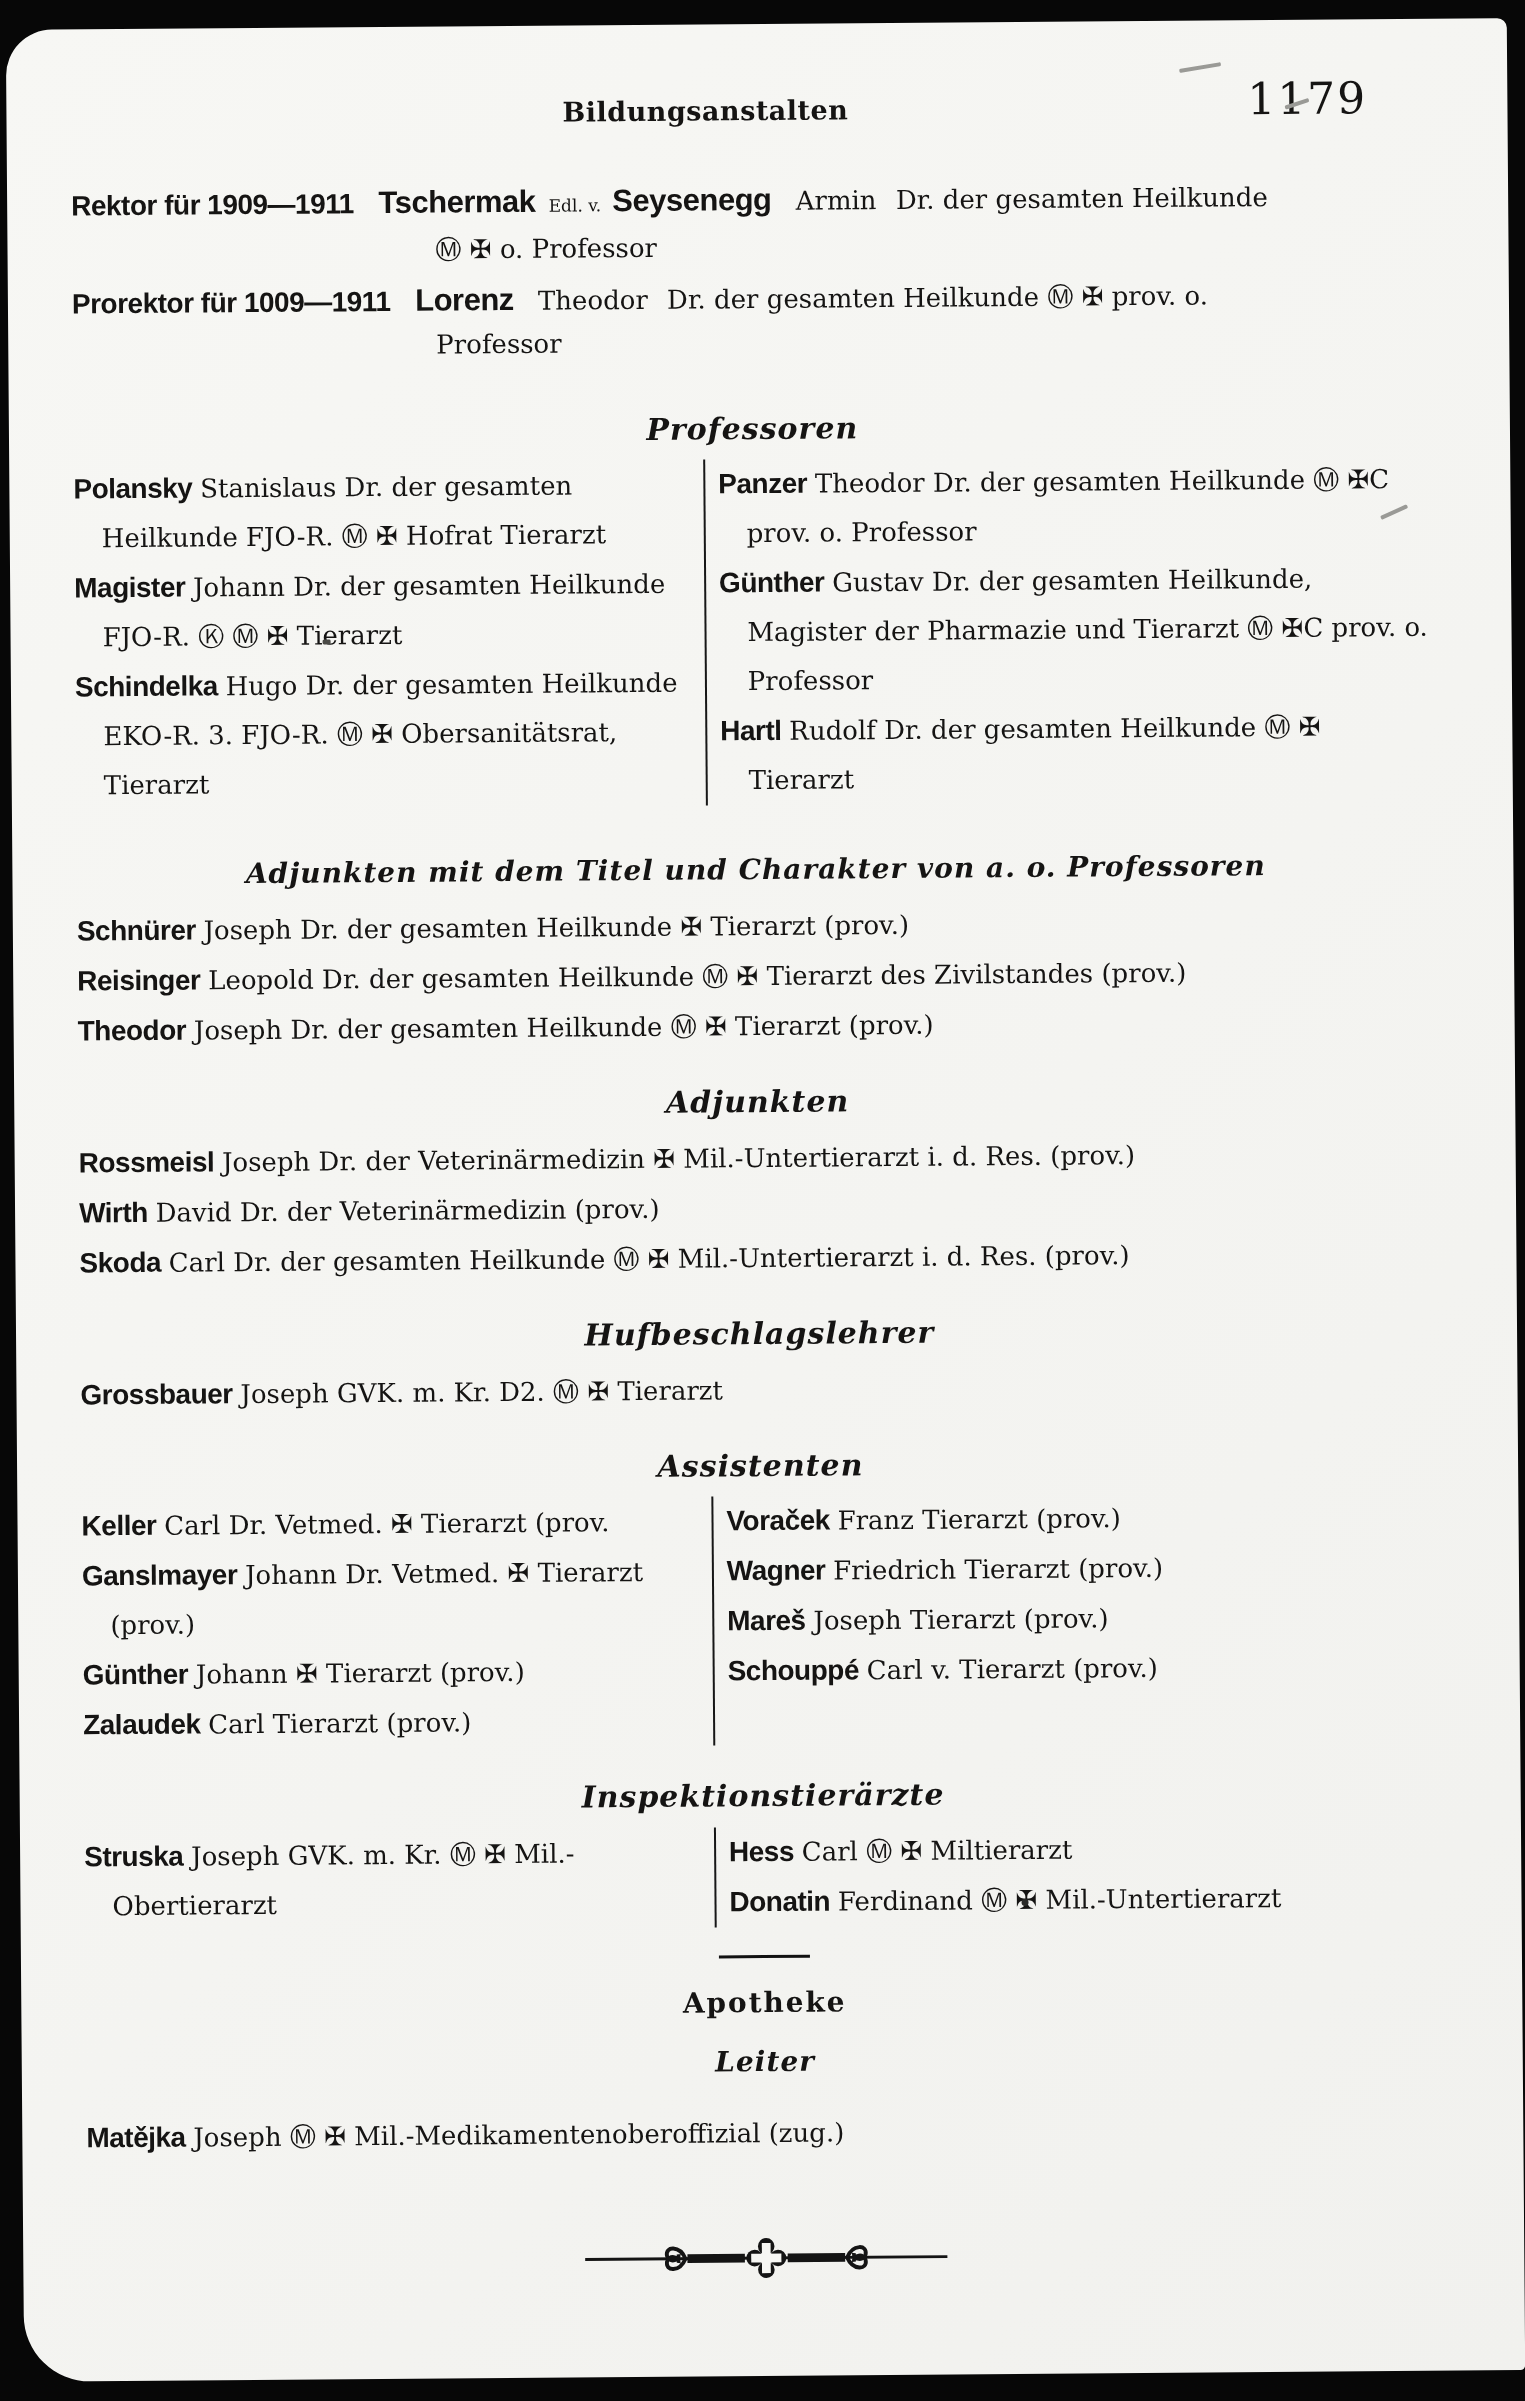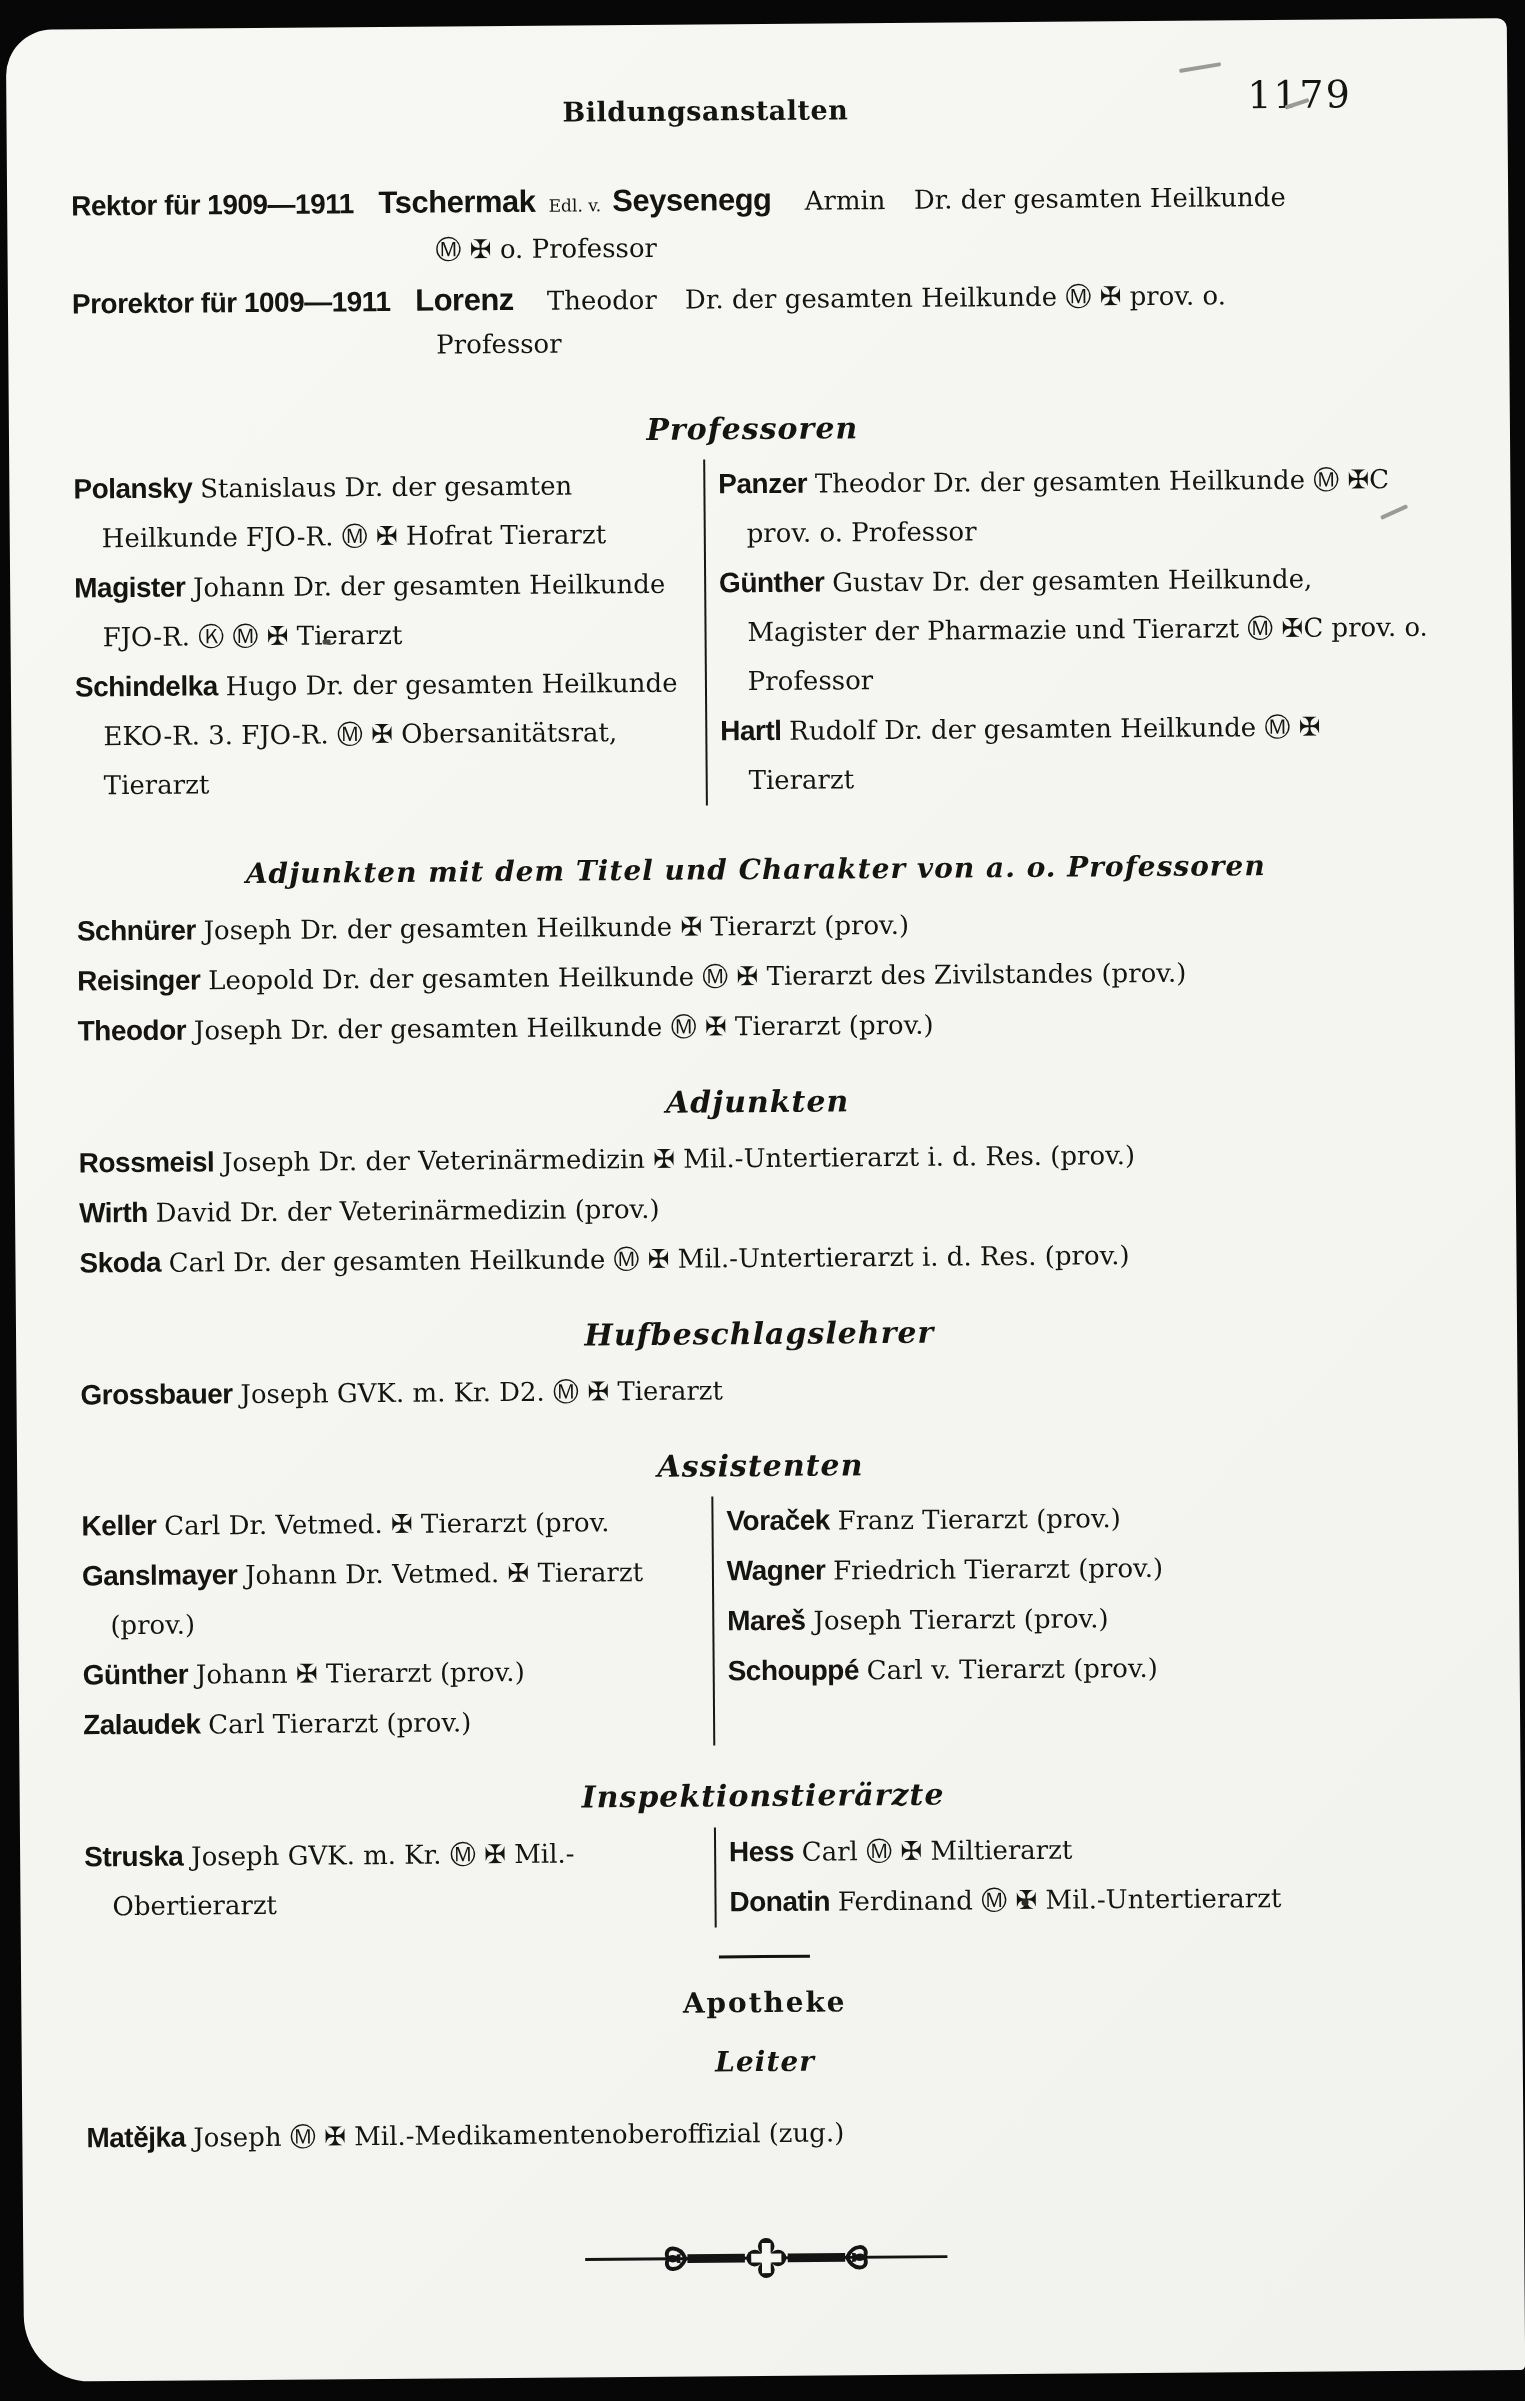--- a/index.html
+++ b/index.html
@@ -14,29 +14,29 @@
     background:linear-gradient(135deg,#f7f7f4 0%,#f4f4f1 55%,#f1f1ee 100%);
     border-radius:46px 9.7px 4.9px 66px;
     transform:rotate(-0.45deg);
     transform-origin:50% 50%;
   }
   .content{position:absolute;inset:0;padding:62px 78px 0 64px}
 
   
   .header{position:relative;height:57px}
   .header-title{position:absolute;left:492px;top:8.8px;font-size:27px;font-weight:700;letter-spacing:0.5px}
-  .page-number{position:absolute;left:1177px;top:-8.8px;font-size:38px;letter-spacing:1.9px}
+  .page-number{position:absolute;left:1177px;top:-8.8px;font-size:44px;letter-spacing:1.9px}
 
   
   .officials{margin-top:35px;line-height:43px;font-size:26px}
   .off-line1{white-space:nowrap}
   .role{font-family:"Liberation Sans","DejaVu Sans",sans-serif;font-weight:700;font-size:28px;letter-spacing:-0.5px;margin-right:13.6px}
   .bigname{font-family:"Liberation Sans","DejaVu Sans",sans-serif;font-weight:700;font-size:31px;letter-spacing:-0.5px;margin:0 4.9px 0 2.9px}
   .mid{font-size:17px}
-  .given{margin:0 20px}
+  .given{margin:0 11px}
   .off-line2{margin-left:364px}
   .official{margin-bottom:6.8px}
 
   
   .sec-heading{
     text-align:center;font-style:italic;font-weight:700;font-size:30px;
     letter-spacing:1px;line-height:39px;
   }
   .sec-heading.roman{font-style:normal;letter-spacing:1.9px;font-size:28px}
   .sec-heading.small-it{font-size:28px}

